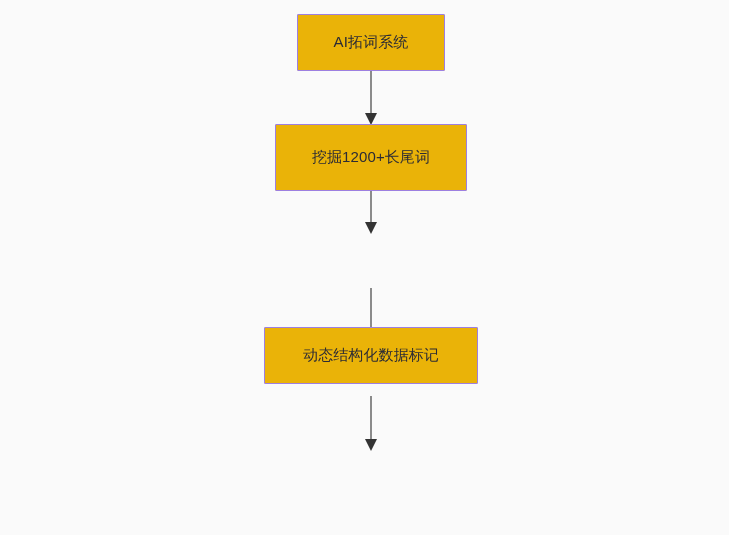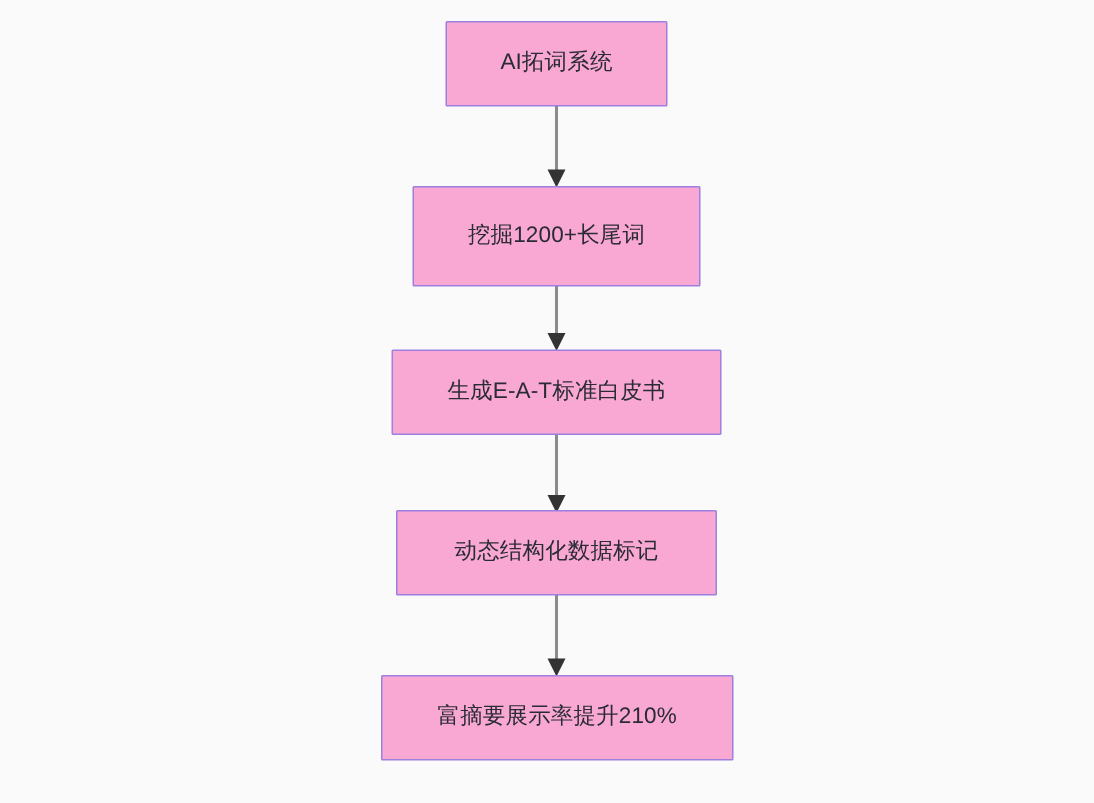--- a/index.html
+++ b/index.html
@@ -16,21 +16,21 @@
     position: relative;
   }
   #flowchart-canvas {
     position: relative;
     width: 729px;
     height: 535px;
   }
   .node {
     position: absolute;
     box-sizing: border-box;
-    background: #f9a8d4;
+    background: #eab308;
     border: 1.4px solid #9d7fe0;
     border-radius: 1px;
     display: flex;
     align-items: center;
     justify-content: center;
     text-align: center;
   }
   .node-label {
     color: #2b2b35;
     font-size: 15px;
@@ -80,25 +80,19 @@
   </svg>
 
   <div class="node" style="left:297px; top:14px; width:148px; height:57px;">
     <span class="node-label">AI拓词系统</span>
   </div>
 
   <div class="node" style="left:275px; top:124px; width:192px; height:67px;">
     <span class="node-label">挖掘1200+长尾词</span>
   </div>
 
-  <div class="node" style="left:261px; top:233px; width:220px; height:57px;">
-    <span class="node-label">生成E-A-T标准白皮书</span>
-  </div>
 
-  <div class="node" style="left:264px; top:340px; width:214px; height:57px;">
+  <div class="node" style="left:264px; top:327px; width:214px; height:57px;">
     <span class="node-label">动态结构化数据标记</span>
   </div>
 
-  <div class="node" style="left:254px; top:450px; width:235px; height:57px;">
-    <span class="node-label">富摘要展示率提升210%</span>
-  </div>
 
 </div>
 
 </body></html>

